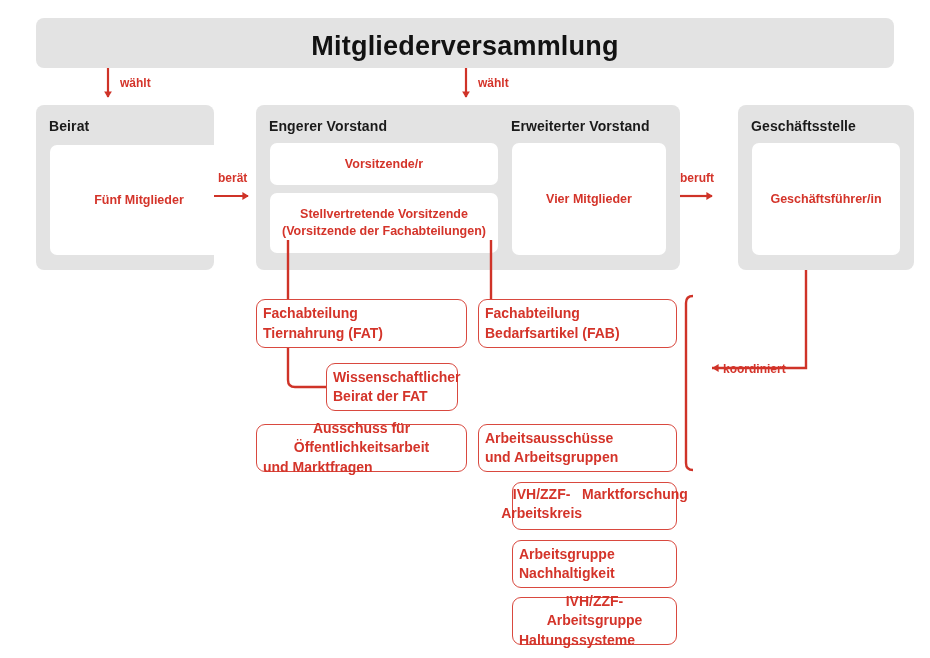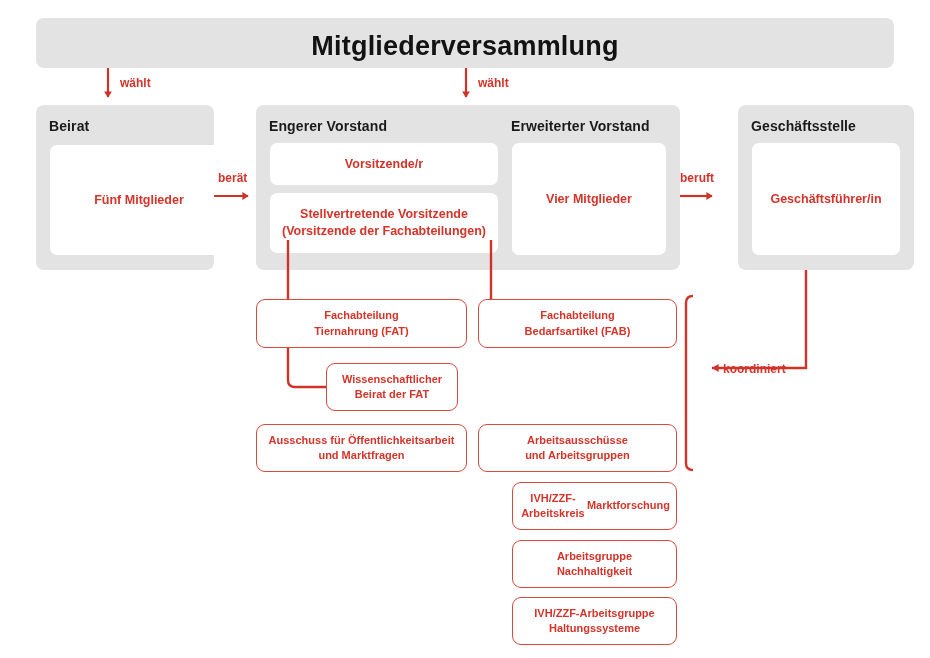--- a/index.html
+++ b/index.html
@@ -61,25 +61,25 @@
     line-height: 1.35;
     box-sizing: border-box;
     padding: 16px 8px;
   }
   .outline-box {
     position: absolute;
     background: #ffffff;
     border: 1.6px solid #d9493f;
     border-radius: 9px;
     display: flex;
-    align-items: center;
+    align-items: flex-start;
     justify-content: center;
     text-align: center;
     color: #d4342a;
-    font-size: 11px;
+    font-size: 14px;
     font-weight: bold;
     line-height: 1.38;
     box-sizing: border-box;
     padding: 2px 6px;
   }
   .edge-label {
     position: absolute;
     color: #d4342a;
     font-size: 12px;
     font-weight: bold;

